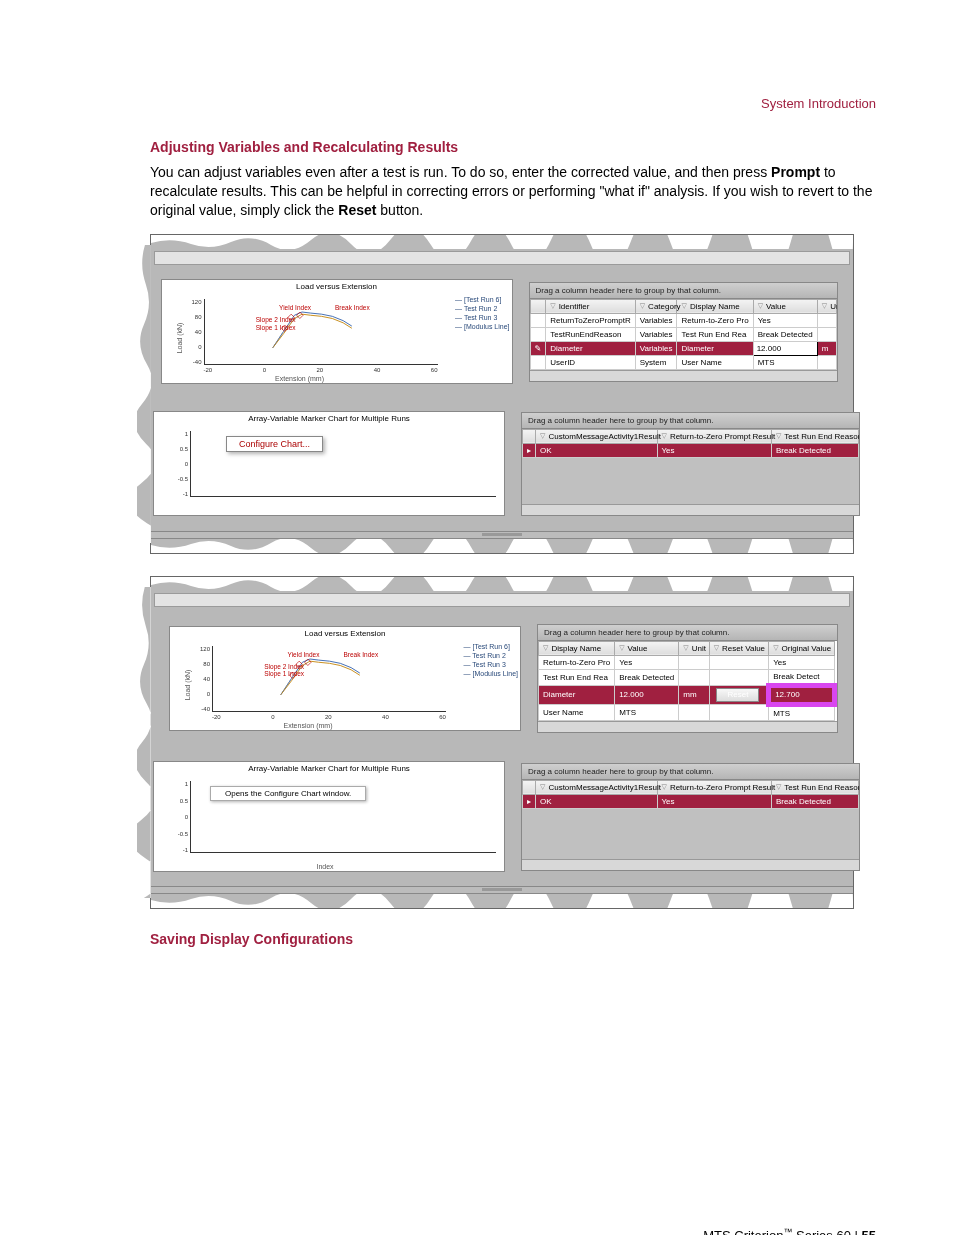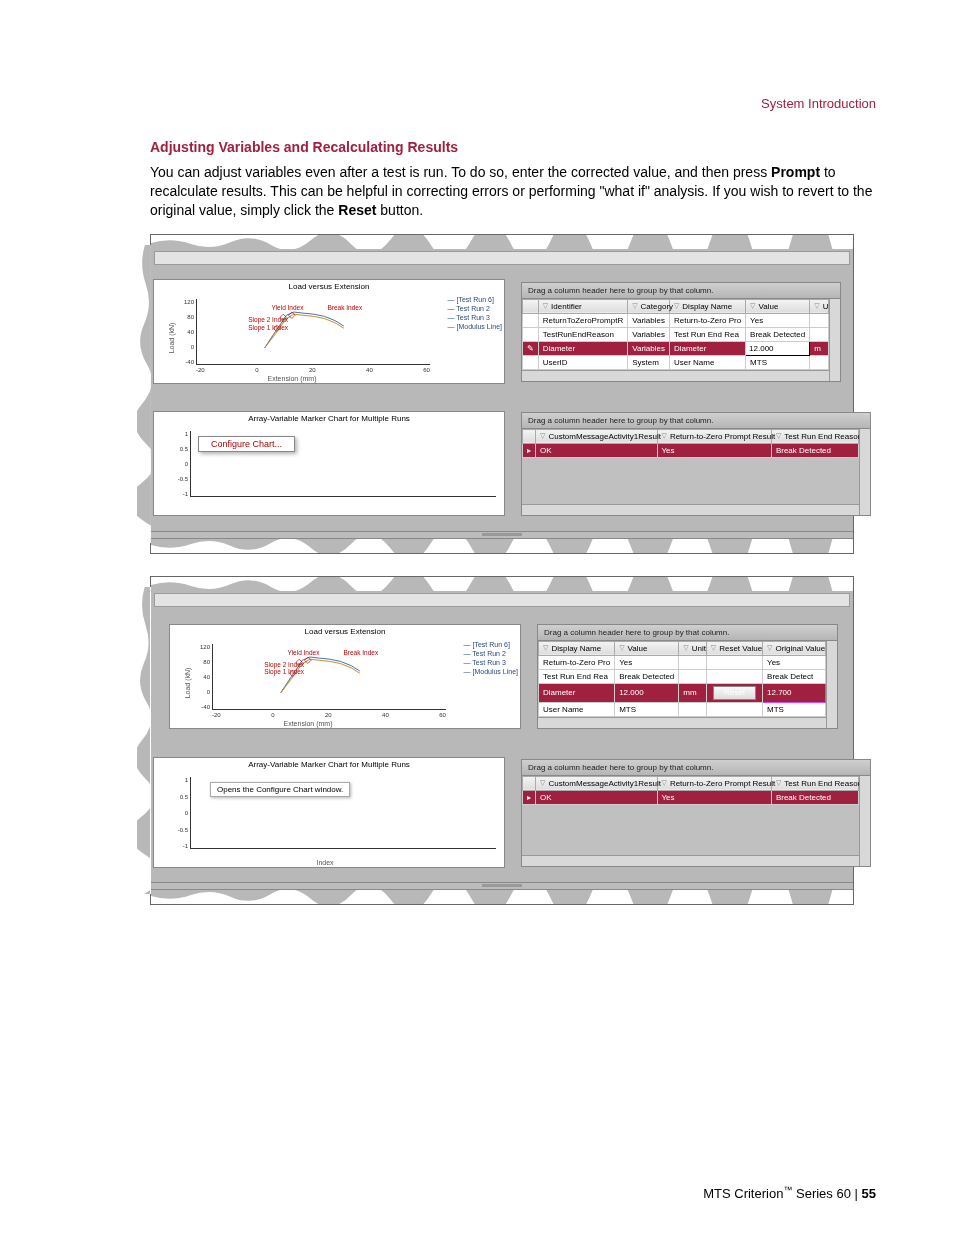--- a/index.html
+++ b/index.html
@@ -232,21 +232,21 @@
   .gridScroll {
     height: 10px;
     background: #d8d8d8;
     border-top: 1px solid #999;
   }
   .gridVScroll {
     width: 10px;
     background: #d8d8d8;
     border-left: 1px solid #999;
   }
-  .gridwrap { display:flex; }
+  .gridwrap { display:flex;flex-direction:column; }
   .gridwrap .main { flex:1; overflow:hidden; }
 
   .rowmark {
     width: 12px;
     text-align: center;
     color: #333;
   }
 
   .resetBtn {
     display: inline-block;
@@ -269,21 +269,21 @@
     left:50%; top:1px;
     width:40px; height:3px;
     margin-left:-20px;
     background:#999;
   }
 
   .tooltip {
     position: absolute;
     background: #fff;
     border: 1px solid #aaa;
-    padding: 2px 6px;
+    padding: 2px 14px;
     font-size: 8px;
     box-shadow: 1px 1px 3px rgba(0,0,0,.3);
     white-space: nowrap;
   }
   .contextMenu {
     position: absolute;
     background: #fff;
     border: 1px solid #888;
     color: #a00;
     font-size: 9px;
@@ -425,21 +425,21 @@
         <div class="chart-body">
           <div class="yticks" style="left:16px;">
             <span>1</span>
             <span>0.5</span>
             <span>0</span>
             <span>-0.5</span>
             <span>-1</span>
           </div>
           <div class="plotarea" style="left:36px; right:8px;"></div>
         </div>
-        <div class="contextMenu" style="left:44px; top:24px;">Configure Chart...</div>
+        <div class="contextMenu" style="left:72px; top:24px;">Configure Chart...</div>
       </div>
 
       <div class="col-right">
         <div class="grouphdr">Drag a column header here to group by that column.</div>
         <div class="gridwrap">
           <div class="main">
           <table class="grid">
             <tbody>
                   <tr>
               <th class="rowmark"></th>
@@ -555,21 +555,21 @@
                     <td>Break Detected</td>
                     <td></td>
                     <td></td>
                     <td>Break Detect</td>
                   </tr>
             <tr class="selrow">
               <td>Diameter</td>
               <td>12.000</td>
               <td>mm</td>
               <td style="background:#a02040;text-align:center;"><span class="resetBtn">Reset</span></td>
-              <td style="border:1px solid #d946ef;">12.700</td>
+              <td style="border:5px solid #d946ef;">12.700</td>
             </tr>
             <tr>
                     <td>User Name</td>
                     <td>MTS</td>
                     <td></td>
                     <td></td>
                     <td>MTS</td>
                   </tr>
           </tbody>
               </table>
@@ -628,17 +628,18 @@
     </div>
     <div class="splitter"></div>
 
     <div class="tornBot">
       <svg viewBox="0 0 702 14" preserveAspectRatio="none">
           <path d="M0,0 L0,6 Q20,12 40,5 T80,7 T120,4 T160,9 T200,5 T240,10 T280,4 T320,8 T360,5 T400,9 T440,4 T480,8 T520,5 T560,10 T600,4 T640,8 T680,5 T702,7 L702,0 Z" fill="#b8b8b8"></path>
         </svg>
     </div>
   </div>
 
+  <h3>Saving Display Configurations</h3>
 
   <div class="footer">
     <span>MTS Criterion</span><span class="tm">™</span><span> Series 60 | </span><strong>55</strong>
   </div>
 </div>
 
 </body></html>

